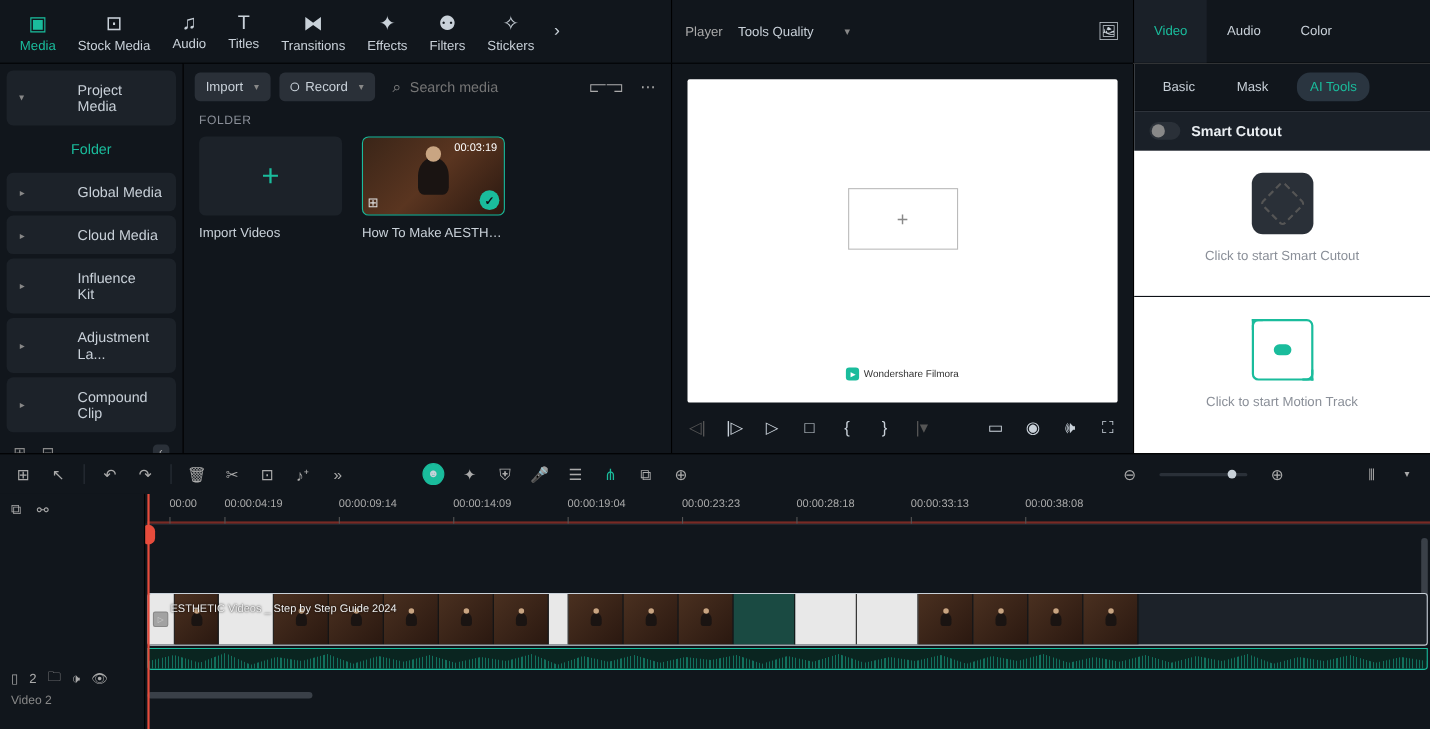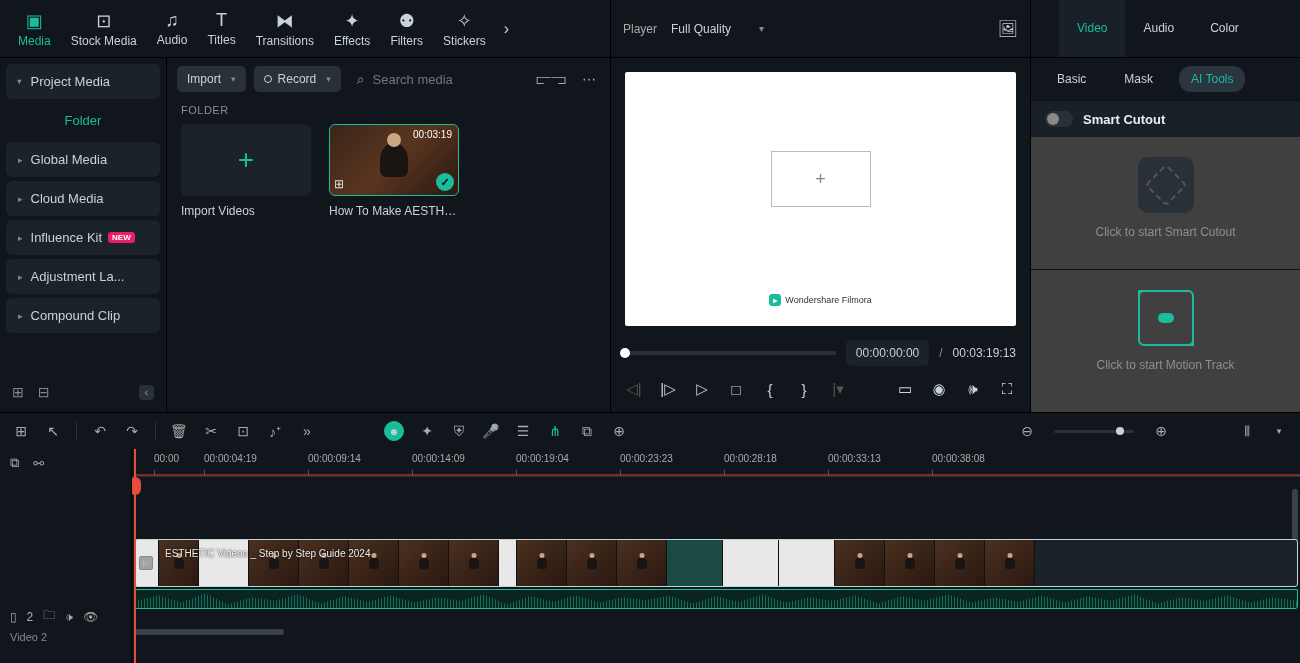--- a/index.html
+++ b/index.html
@@ -16,28 +16,28 @@
 
 
 .player-header { flex: 0 0 420px; display: flex; align-items: center; padding: 0 12px; border-left: 1px solid #000; }
 .player-label { color: #aaa; margin-right: 14px; }
 .quality-select { display: flex; align-items: center; color: #c9d1d9; cursor: pointer; }
 .quality-select .chev { margin-left: 28px; font-size: 10px; color: #888; }
 .player-header .spacer { flex: 1; }
 .snapshot-icon { cursor: pointer; font-size: 16px; color: #c9d1d9; }
 
 
-.right-tabs { flex: 1; display: flex; align-items: stretch; border-left: 1px solid #000; padding-left: 28px; }
+.right-tabs { flex: 1; display: flex; align-items: stretch; border-left: 1px solid #000; }
 .right-tab { flex: 0 0 auto; padding: 0 18px; display: flex; align-items: center; cursor: pointer; color: #c9d1d9; border-bottom: 2px solid transparent; }
 .right-tab.active { color: #1abc9c; background: #1a2028; }
 
 
 .main { display: flex; height: 354px; }
 .left-panel { width: 166px; background: #11161c; display: flex; flex-direction: column; padding: 6px; gap: 4px; }
-.side-item { display: flex; align-items: center; padding: 10px 12px; background: #1c2229; border-radius: 6px; cursor: pointer; font-size: 13px; color: #c9d1d9; }
+.side-item { display: flex; align-items: center; padding: 10px 12px; background: #1c2229; border-radius: 6px; cursor: pointer; font-size: 13px; color: #c9d1d9; gap: 40px; }
 .side-item .chev-r { margin-right: 8px; font-size: 9px; color: #888; }
 .side-item.top .chev-r { transform: rotate(90deg); }
 .side-item.folder { background: transparent; color: #1abc9c; justify-content: center; }
 .badge-new { background: #e91e63; color: #fff; font-size: 8px; padding: 1px 4px; border-radius: 3px; margin-left: 6px; font-weight: bold; }
 .left-bottom { margin-top: auto; display: flex; align-items: center; padding: 6px; gap: 14px; }
 .left-bottom .ib { cursor: pointer; font-size: 14px; color: #888; }
 .left-collapse { margin-left: auto; background: #2a3038; padding: 2px 6px; border-radius: 4px; cursor: pointer; color: #aaa; font-size: 10px; }
 
 
 .media-panel { flex: 0 0 444px; background: #11161c; display: flex; flex-direction: column; border-left: 1px solid #000; }
@@ -73,21 +73,21 @@
 .scrub-head { position: absolute; left: 0; top: 50%; transform: translate(-50%, -50%); width: 10px; height: 10px; background: #fff; border-radius: 50%; }
 .timecode-box { background: #1c2229; padding: 6px 10px; border-radius: 5px; font-size: 12px; color: #c9d1d9; font-variant-numeric: tabular-nums; }
 .tc-sep { color: #888; }
 .tc-total { color: #c9d1d9; font-size: 12px; font-variant-numeric: tabular-nums; }
 .player-controls { display: flex; align-items: center; gap: 16px; margin-top: 14px; justify-content: center; }
 .player-controls .pc { cursor: pointer; color: #c9d1d9; font-size: 15px; width: 18px; text-align: center; }
 .player-controls .pc.disabled { color: #555; }
 .player-controls .spacer { flex: 1; }
 
 
-.props-panel { flex: 1; background: #404040; border-left: 1px solid #000; display: flex; flex-direction: column; overflow: hidden; }
+.props-panel { flex: 1; background: #ffffff; border-left: 1px solid #000; display: flex; flex-direction: column; overflow: hidden; }
 .sub-tabs { display: flex; align-items: center; padding: 8px 14px; gap: 14px; background: #11161c; }
 .sub-tab { padding: 6px 12px; cursor: pointer; color: #c9d1d9; font-size: 12px; border-radius: 12px; }
 .sub-tab.active { background: #2a3540; color: #1abc9c; }
 .prop-section { border-top: 1px solid #0d1117; }
 .prop-header { display: flex; align-items: center; padding: 10px 14px; background: #1a2028; font-weight: bold; }
 .toggle { width: 28px; height: 16px; border-radius: 8px; background: #2a3038; position: relative; margin-right: 10px; cursor: pointer; }
 .toggle.on { background: #0d3b33; border: 1px solid #1abc9c; }
 .toggle::after { content: ""; position: absolute; width: 12px; height: 12px; background: #888; border-radius: 50%; top: 2px; left: 2px; }
 .toggle.on::after { background: #1abc9c; left: auto; right: 2px; top: 1px; }
 .prop-title { color: #eaeef2; font-size: 13px; }
@@ -129,21 +129,21 @@
 .playhead { position: absolute; top: 0; bottom: 0; left: 2px; width: 2px; background: #e74c3c; z-index: 10; }
 .playhead::before { content: ""; position: absolute; top: 28px; left: -5px; width: 12px; height: 18px; background: #e74c3c; border-radius: 6px; }
 .tracks-area { position: relative; height: 160px; }
 .spacer-track { height: 60px; }
 .clip-track { height: 48px; margin: 2px; border: 1px solid #c9d1d9; border-radius: 3px; background: #1c2229; display: flex; overflow: hidden; position: relative; }
 .clip-seg { height: 100%; background: linear-gradient(135deg, #4a3020 0%, #2a1810 100%); border-right: 1px solid #111; position: relative; flex-shrink: 0; }
 .clip-seg.white { background: #e8e8e8; }
 .clip-seg.teal { background: #1a4a42; }
 .clip-seg .mini-person { position: absolute; left: 50%; top: 50%; transform: translate(-50%, -50%); width: 10px; height: 12px; background: #1a1412; border-radius: 50% 50% 20% 20%; }
 .clip-seg .mini-person::before { content:""; position: absolute; top: -4px; left: 50%; transform: translateX(-50%); width: 5px; height: 5px; background: #c9a582; border-radius: 50%; }
-.clip-overlay-text { position: absolute; left: 30px; top: 8px; color: #eee; font-size: 10px; z-index: 5; text-shadow: 0 0 2px #000; white-space: nowrap; }
+.clip-overlay-text { position: absolute; left: 20px; top: 8px; color: #eee; font-size: 10px; z-index: 5; text-shadow: 0 0 2px #000; white-space: nowrap; }
 .clip-play { position: absolute; left: 4px; top: 50%; transform: translateY(-50%); width: 14px; height: 14px; border: 1px solid #888; border-radius: 2px; background: rgba(0,0,0,0.3); display: flex; align-items: center; justify-content: center; font-size: 7px; color: #ccc; z-index: 5; }
 .audio-track { height: 20px; margin: 0 2px 2px; background: #0a2520; border: 1px solid #1abc9c; border-radius: 0 0 3px 3px; position: relative; overflow: hidden; }
 .wave { position: absolute; inset: 0; background: repeating-linear-gradient(90deg, #1abc9c 0 1px, transparent 1px 3px); opacity: 0.5; clip-path: polygon(0 60%, 2% 30%, 4% 70%, 6% 20%, 8% 80%, 10% 40%, 12% 60%, 14% 25%, 16% 75%, 18% 35%, 20% 65%, 22% 30%, 24% 70%, 26% 40%, 28% 60%, 30% 25%, 32% 80%, 34% 35%, 36% 65%, 38% 30%, 40% 70%, 42% 40%, 44% 55%, 46% 30%, 48% 75%, 50% 35%, 52% 65%, 54% 25%, 56% 70%, 58% 40%, 60% 60%, 62% 30%, 64% 75%, 66% 35%, 68% 60%, 70% 25%, 72% 70%, 74% 40%, 76% 65%, 78% 30%, 80% 70%, 82% 35%, 84% 60%, 86% 25%, 88% 75%, 90% 40%, 92% 60%, 94% 30%, 96% 70%, 98% 40%, 100% 60%, 100% 100%, 0 100%); }
 .hscroll { position: absolute; bottom: 2px; left: 2px; right: 2px; height: 6px; }
 .hscroll-thumb { position: absolute; left: 0; width: 150px; height: 6px; background: #3a4048; border-radius: 3px; }
 .vscroll { position: absolute; right: 2px; top: 40px; width: 6px; height: 60px; background: #3a4048; border-radius: 3px; }
 </style>
 </head>
 <body>
 
@@ -181,21 +181,21 @@
         </div>
       <div class="tool-tab">
           <span class="icon">✧</span>
           <span>Stickers</span>
         </div>
       <div class="toolbar-more">›</div>
     </div>
     <div class="player-header">
       <span class="player-label">Player</span>
       <div class="quality-select">
-        <span>Full Quality</span>
+        <span>Tools Quality</span>
           <span class="chev">▾</span>
       </div>
       <div class="spacer"></div>
       <span class="snapshot-icon">🖼</span>
     </div>
     <div class="right-tabs">
       <div class="right-tab active">Video</div>
       <div class="right-tab">Audio</div>
       <div class="right-tab">Color</div>
     </div>
@@ -273,28 +273,20 @@
       </div>
     </div>
 
     <div class="player-panel">
       <div class="canvas">
         <div class="canvas-box">+</div>
         <div class="watermark">
             <span class="wl">▸</span>
             <span>Wondershare Filmora</span>
           </div>
-      </div>
-      <div class="scrub-row">
-        <div class="scrub">
-            <div class="scrub-head"></div>
-          </div>
-        <div class="timecode-box">00:00:00:00</div>
-        <span class="tc-sep">/</span>
-        <span class="tc-total">00:03:19:13</span>
       </div>
       <div class="player-controls">
         <span class="pc disabled">◁|</span>
         <span class="pc">|▷</span>
         <span class="pc">▷</span>
         <span class="pc">□</span>
         <span class="pc">{</span>
         <span class="pc">}</span>
         <span class="pc disabled">|▾</span>
         <div class="spacer"></div>

